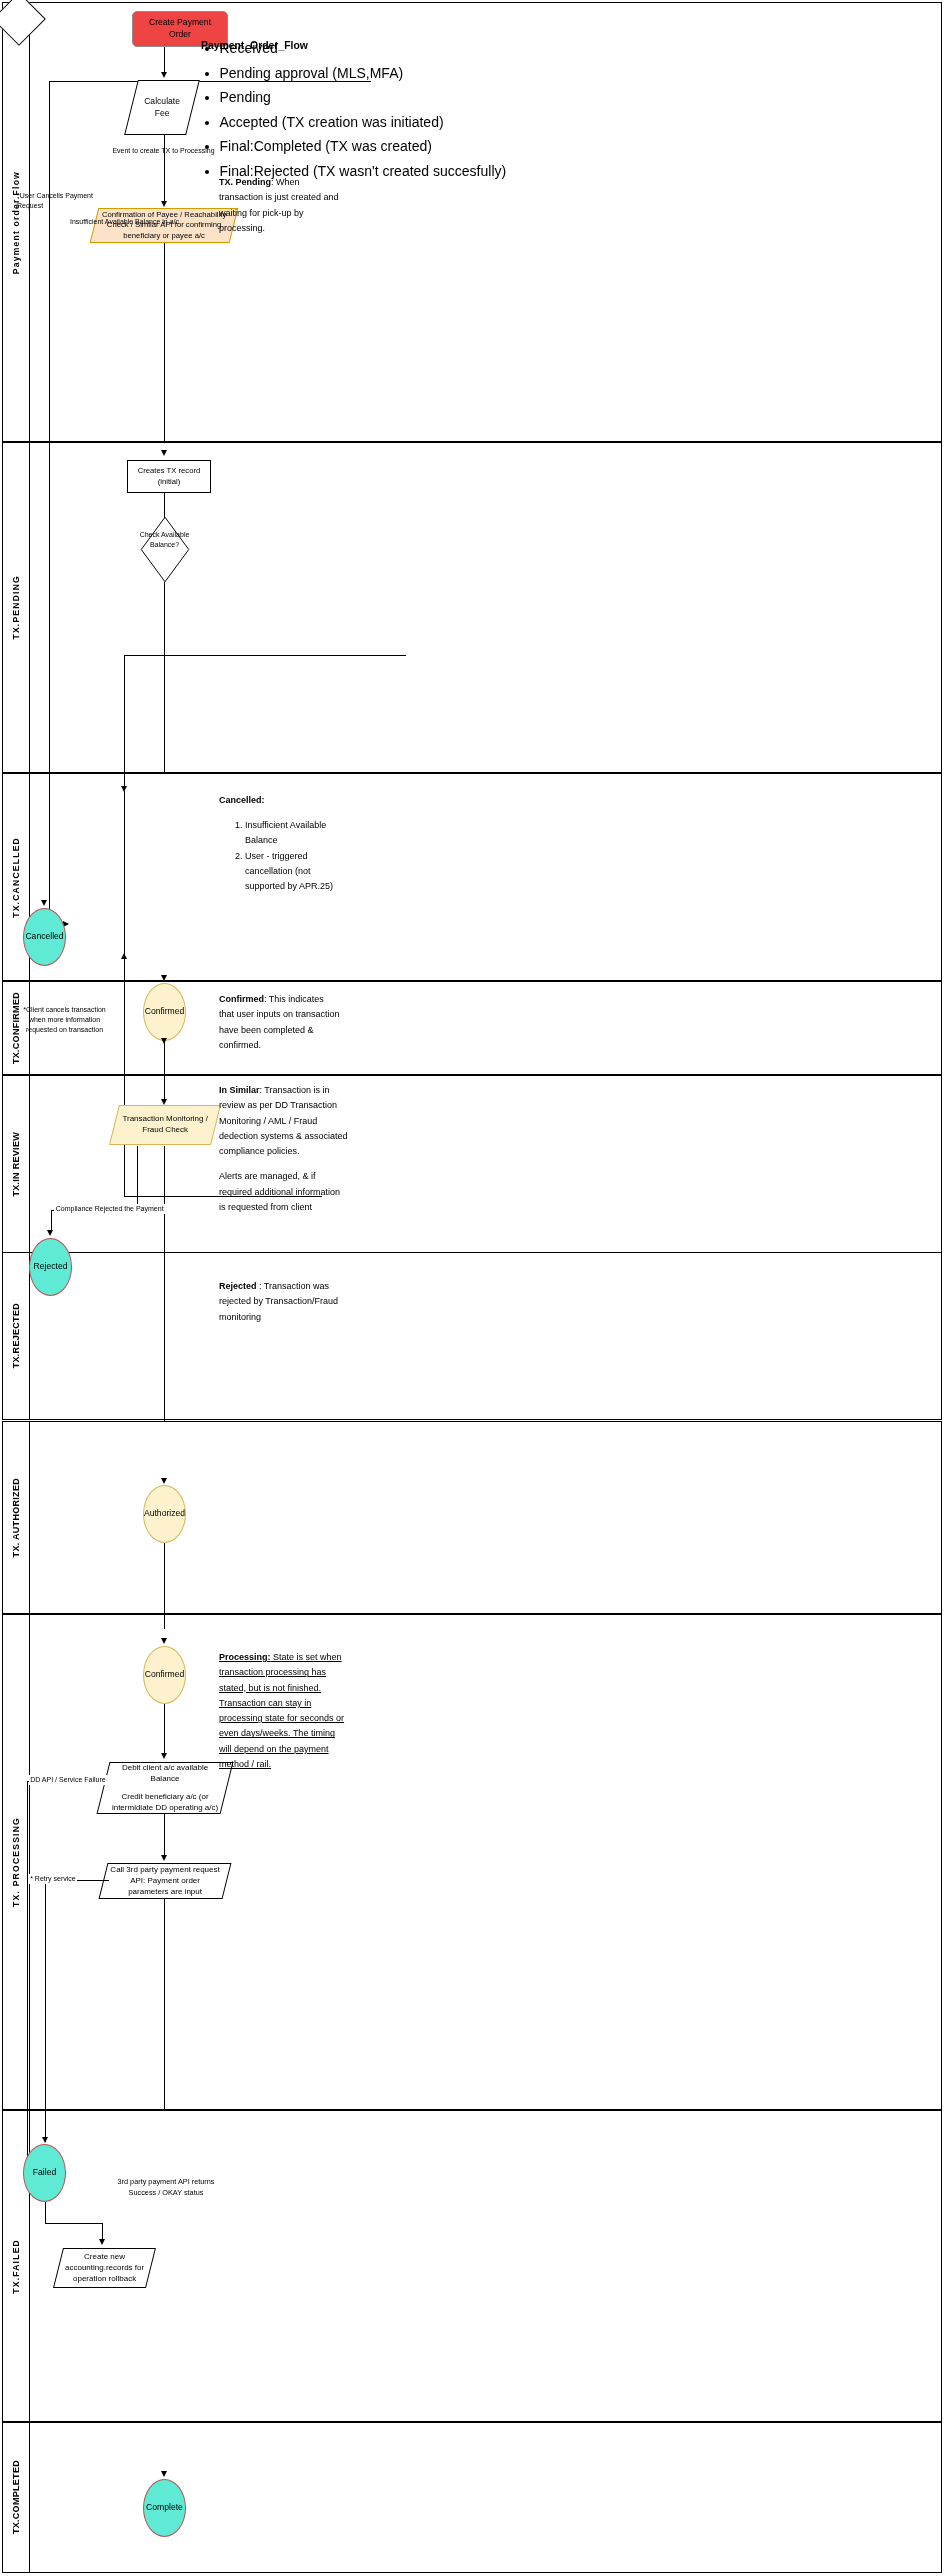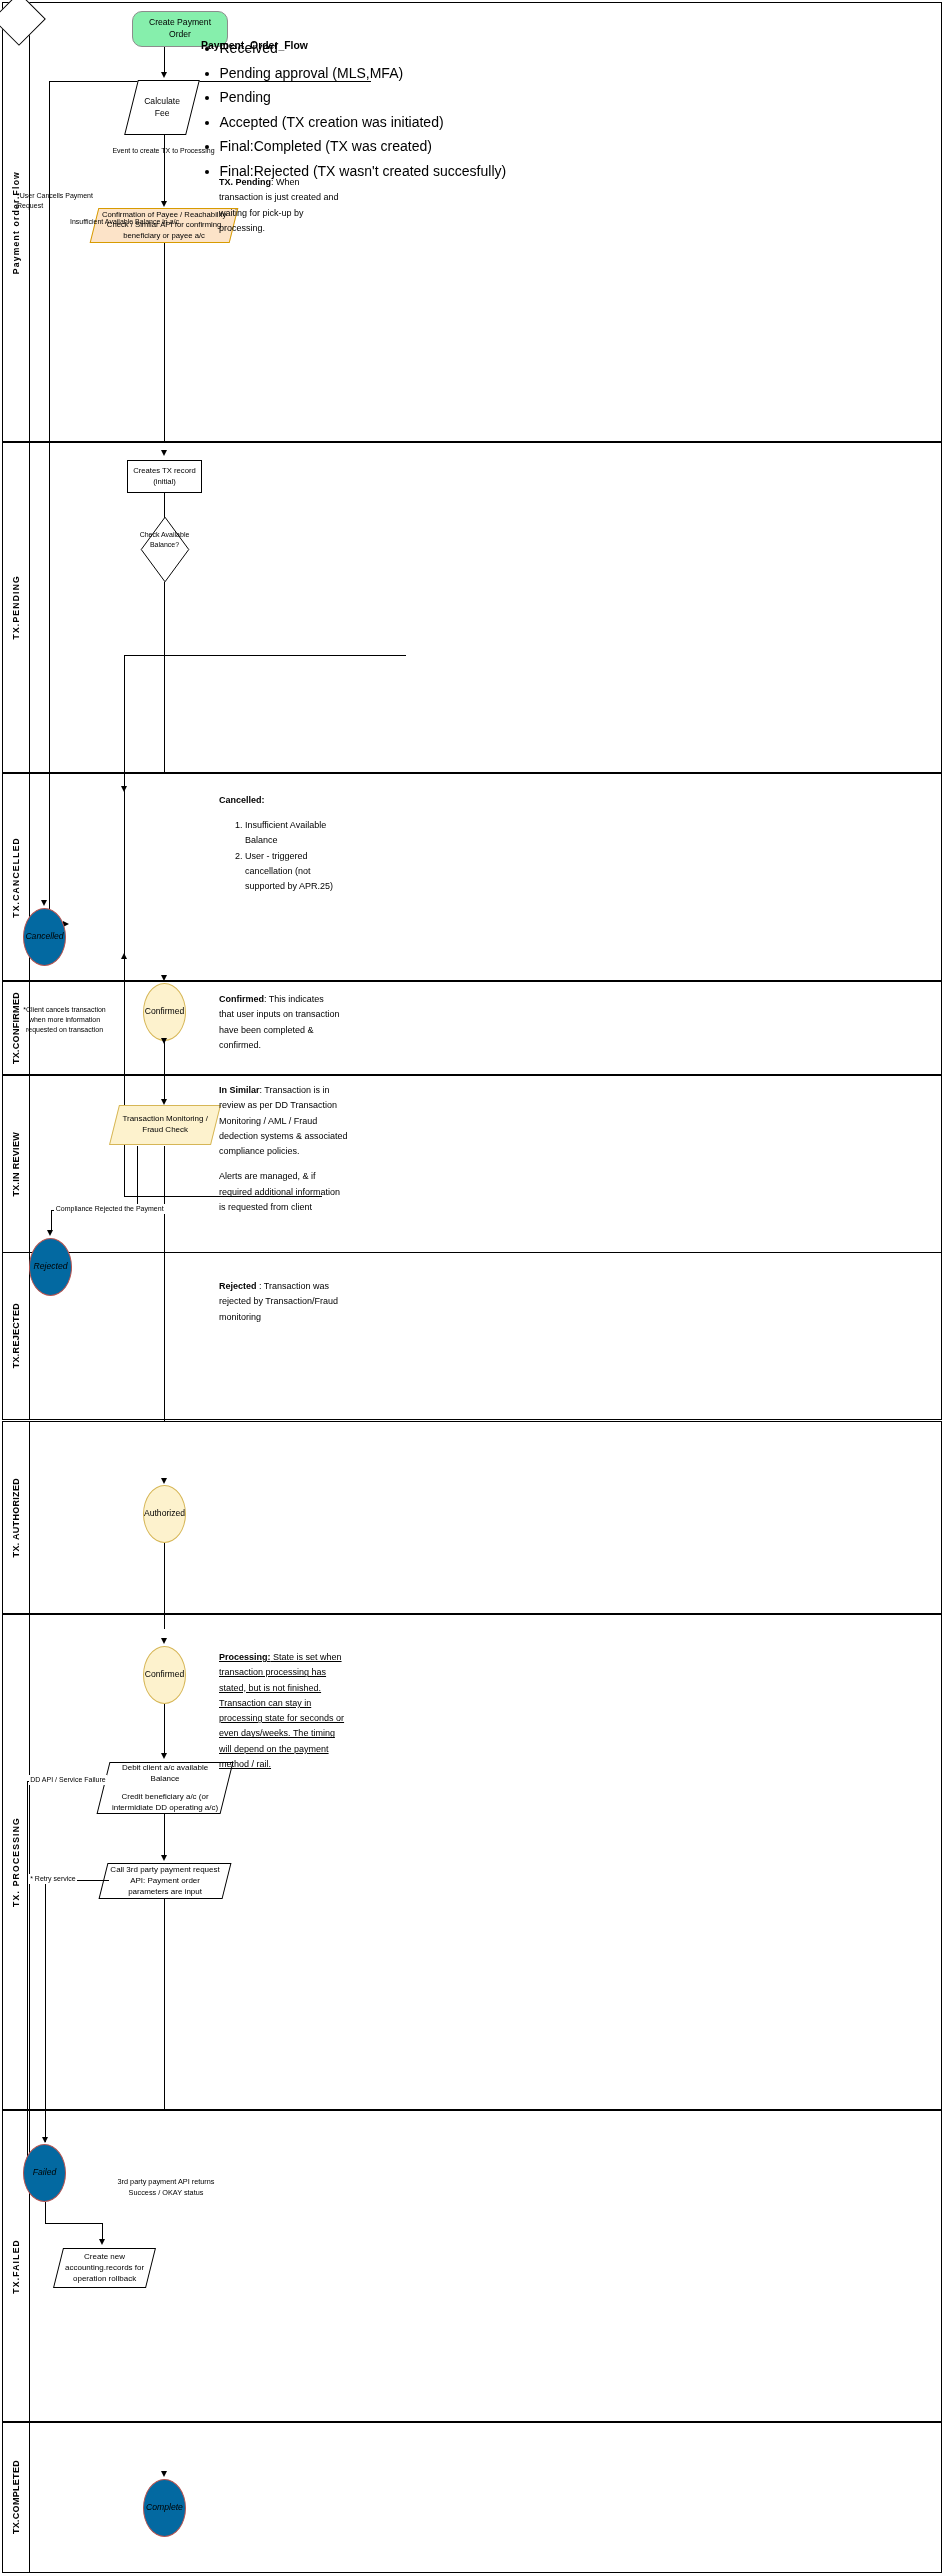--- a/index.html
+++ b/index.html
@@ -61,23 +61,23 @@
     display: flex;
     align-items: center;
     justify-content: center;
     text-align: center;
     font-size: 8.6px;
     color: #000;
     line-height: 1.35;
     padding: 2.4px 4.9px;
   }
   .rounded-rect {
-    background: #86efac;
+    background: #ef4444;
     border: 1px solid #8c8c8c;
-    border-radius: 10px;
+    border-radius: 5px;
   }
   .rect {
     background: #ffffff;
     border: 1px solid #000000;
   }
   .para {
     background: #ffffff;
     border: 1px solid #000000;
     transform: skewX(-14deg);
   }
@@ -85,21 +85,21 @@
   .para.orange { background: #fce3c8; border-color: #d79b00; }
   .para.yellow { background: #fdf2cd; border-color: #d6b656; }
 
   .diamond {
     background: #ffffff;
     border: 1px solid #000;
     transform: rotate(45deg);
   }
 
   .ellipse { border-radius: 50%; }
-  .ellipse.pink { background: #0369a1; border: 1px solid #b85450; font-style: italic; }
+  .ellipse.pink { background: #5eead4; border: 1px solid #b85450; }
   .ellipse.yellow { background: #fdf2cd; border: 1px solid #d6b656; }
 
   
   .ln { position: absolute; background: #000; }
   .vln { width: 0.9px; }
   .hln { height: 0.9px; }
   .arrow-d, .arrow-r, .arrow-l {
     position: absolute;
     width: 0; height: 0;
   }
@@ -220,21 +220,21 @@
   <ul class="bullets" style="position:absolute; left:206px; top:36px; width:367px;">
     <li>Received</li>
     <li>Pending approval (MLS,MFA)</li>
     <li>Pending</li>
     <li>Accepted (TX creation was initiated)</li>
     <li>Final:Completed (TX was created)</li>
     <li>Final:Rejected (TX wasn't created succesfully)</li>
   </ul>
 
   <div class="arrow-d" style="left:161px; top:450px;"></div>
-  <div class="node rect" style="left:127px; top:460px; width:75px; height:33px;">
+  <div class="node rect" style="left:127px; top:460px; width:84px; height:33px;">
     <span style="font-size:7.7px;">Creates TX record (initial)</span>
   </div>
   <div class="ln vln" style="left:164px; top:493px; height:40px;"></div>
   <div class="arrow-d" style="left:161px; top:532px;"></div>
 
   <div class="diamond" style="left:145px; top:520px; width:38px; height:38px; top:519px; left:145px;">
   </div>
   <svg style="position:absolute; left:140px; top:516px; width:50px; height:67px; overflow:visible;" viewBox="0 0 82 110" width="50" height="67">
     <polygon points="41,2 80,55 41,108 2,55" fill="#ffffff" stroke="#000000" stroke-width="1.6"></polygon>
   </svg>

